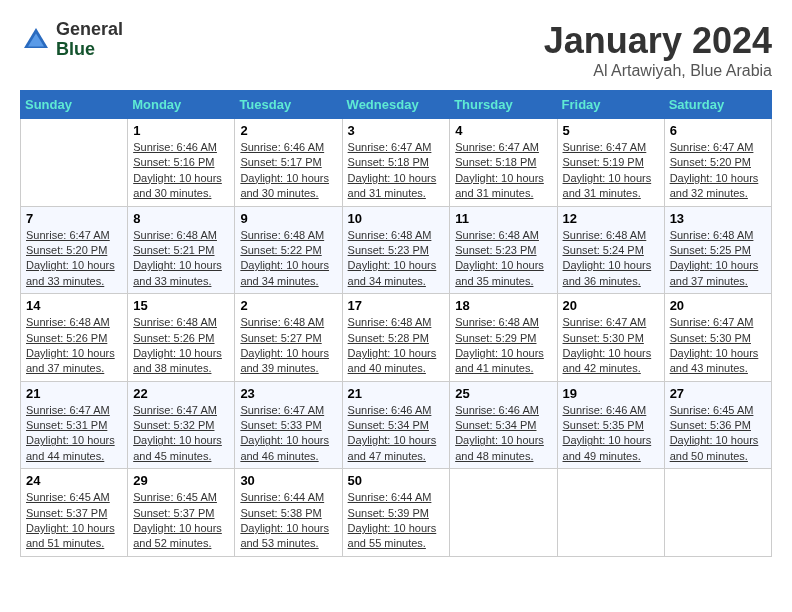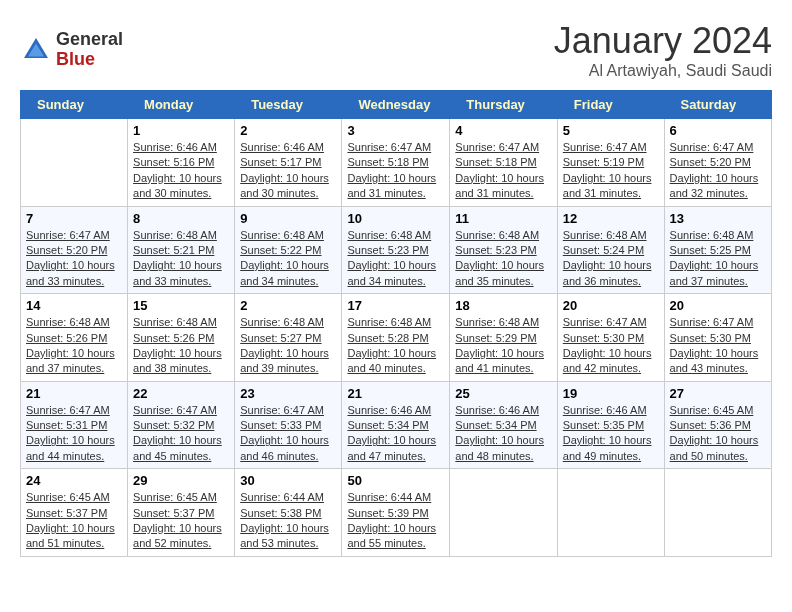--- a/index.html
+++ b/index.html
@@ -6,68 +6,68 @@
     body {
       font-family: Arial, sans-serif;
       background: #fff;
       width: 792px;
       min-height: 612px;
       padding: 20px;
     }
     .header {
       display: flex;
       justify-content: space-between;
-      align-items: center;
+      align-items: flex-start;
       margin-bottom: 10px;
     }
     .logo {
       display: flex;
       align-items: center;
     }
     .logo-text {
       display: flex;
       flex-direction: column;
       line-height: 1.1;
     }
     .logo-general {
       font-size: 18px;
       font-weight: bold;
       color: #333;
     }
     .logo-blue {
       font-size: 18px;
       font-weight: bold;
-      color: #b91c1c;
+      color: #14532d;
     }
     .logo-icon {
       width: 32px;
       height: 32px;
       margin-right: 4px;
     }
     .title-block {
       text-align: right;
     }
     .month-title {
       font-size: 36px;
-      font-weight: normal;
+      font-weight: bold;
       color: #333;
     }
     .subtitle {
       font-size: 16px;
       color: #555;
     }
     table {
       width: 100%;
       border-collapse: collapse;
       font-size: 11px;
     }
     thead tr th {
       background-color: #2a6bbf;
-      color: #fef9c3;
-      padding: 6px 16px;
+      color: #5eead4;
+      padding: 6px 4px;
       text-align: left;
       font-size: 13px;
       font-weight: bold;
       border: 1px solid #2a6bbf;
     }
     tbody tr td {
       border: 1px solid #ccc;
       padding: 4px 5px;
       vertical-align: top;
       width: 108px;
@@ -101,21 +101,21 @@
       <polygon points="20,5 35,30 5,30" fill="#2a6bbf"></polygon>
       <polygon points="20,12 30,28 10,28" fill="#5a9be8"></polygon>
     </svg>
     <div class="logo-text">
       <span class="logo-general">General</span>
       <span class="logo-blue">Blue</span>
     </div>
   </div>
   <div class="title-block">
     <div class="month-title">January 2024</div>
-    <div class="subtitle">Al Artawiyah, Saudi Saudi</div>
+    <div class="subtitle">Al Artawiyah, Blue Arabia</div>
   </div>
 </div>
 
 <table>
   <thead>
     <tr>
     <th>Sunday</th>
         <th>Monday</th>
         <th>Tuesday</th>
         <th>Wednesday</th>

